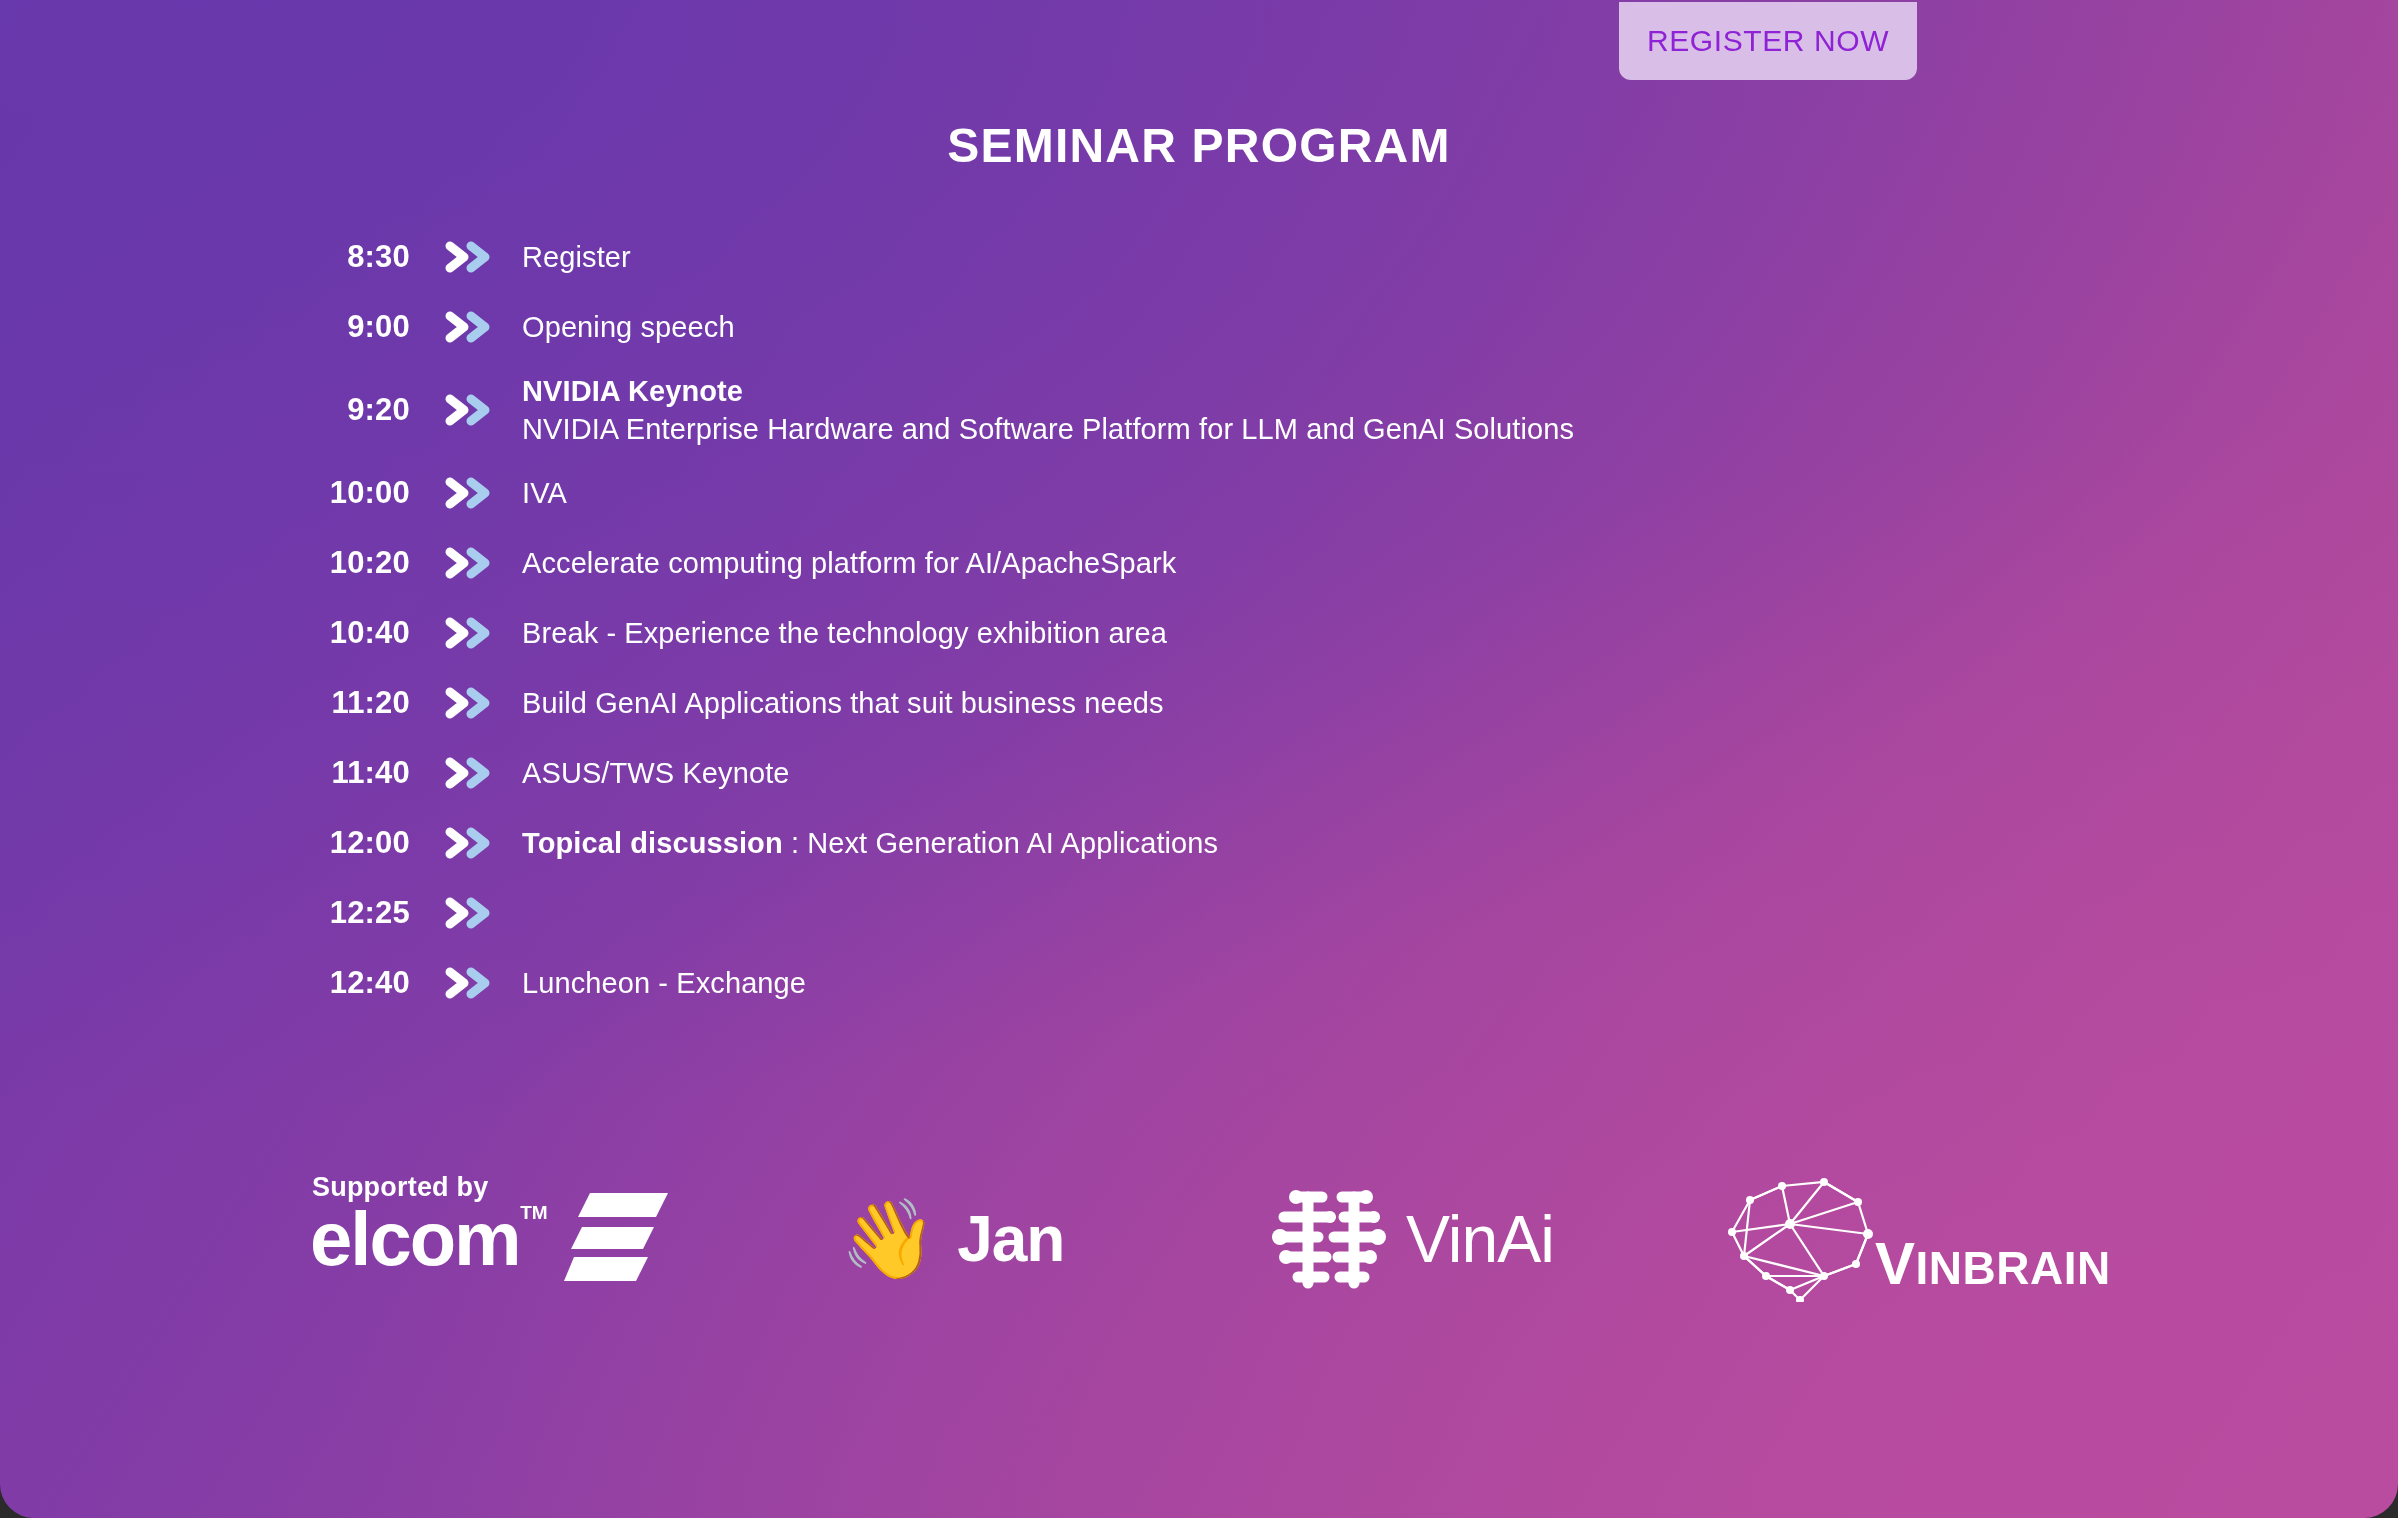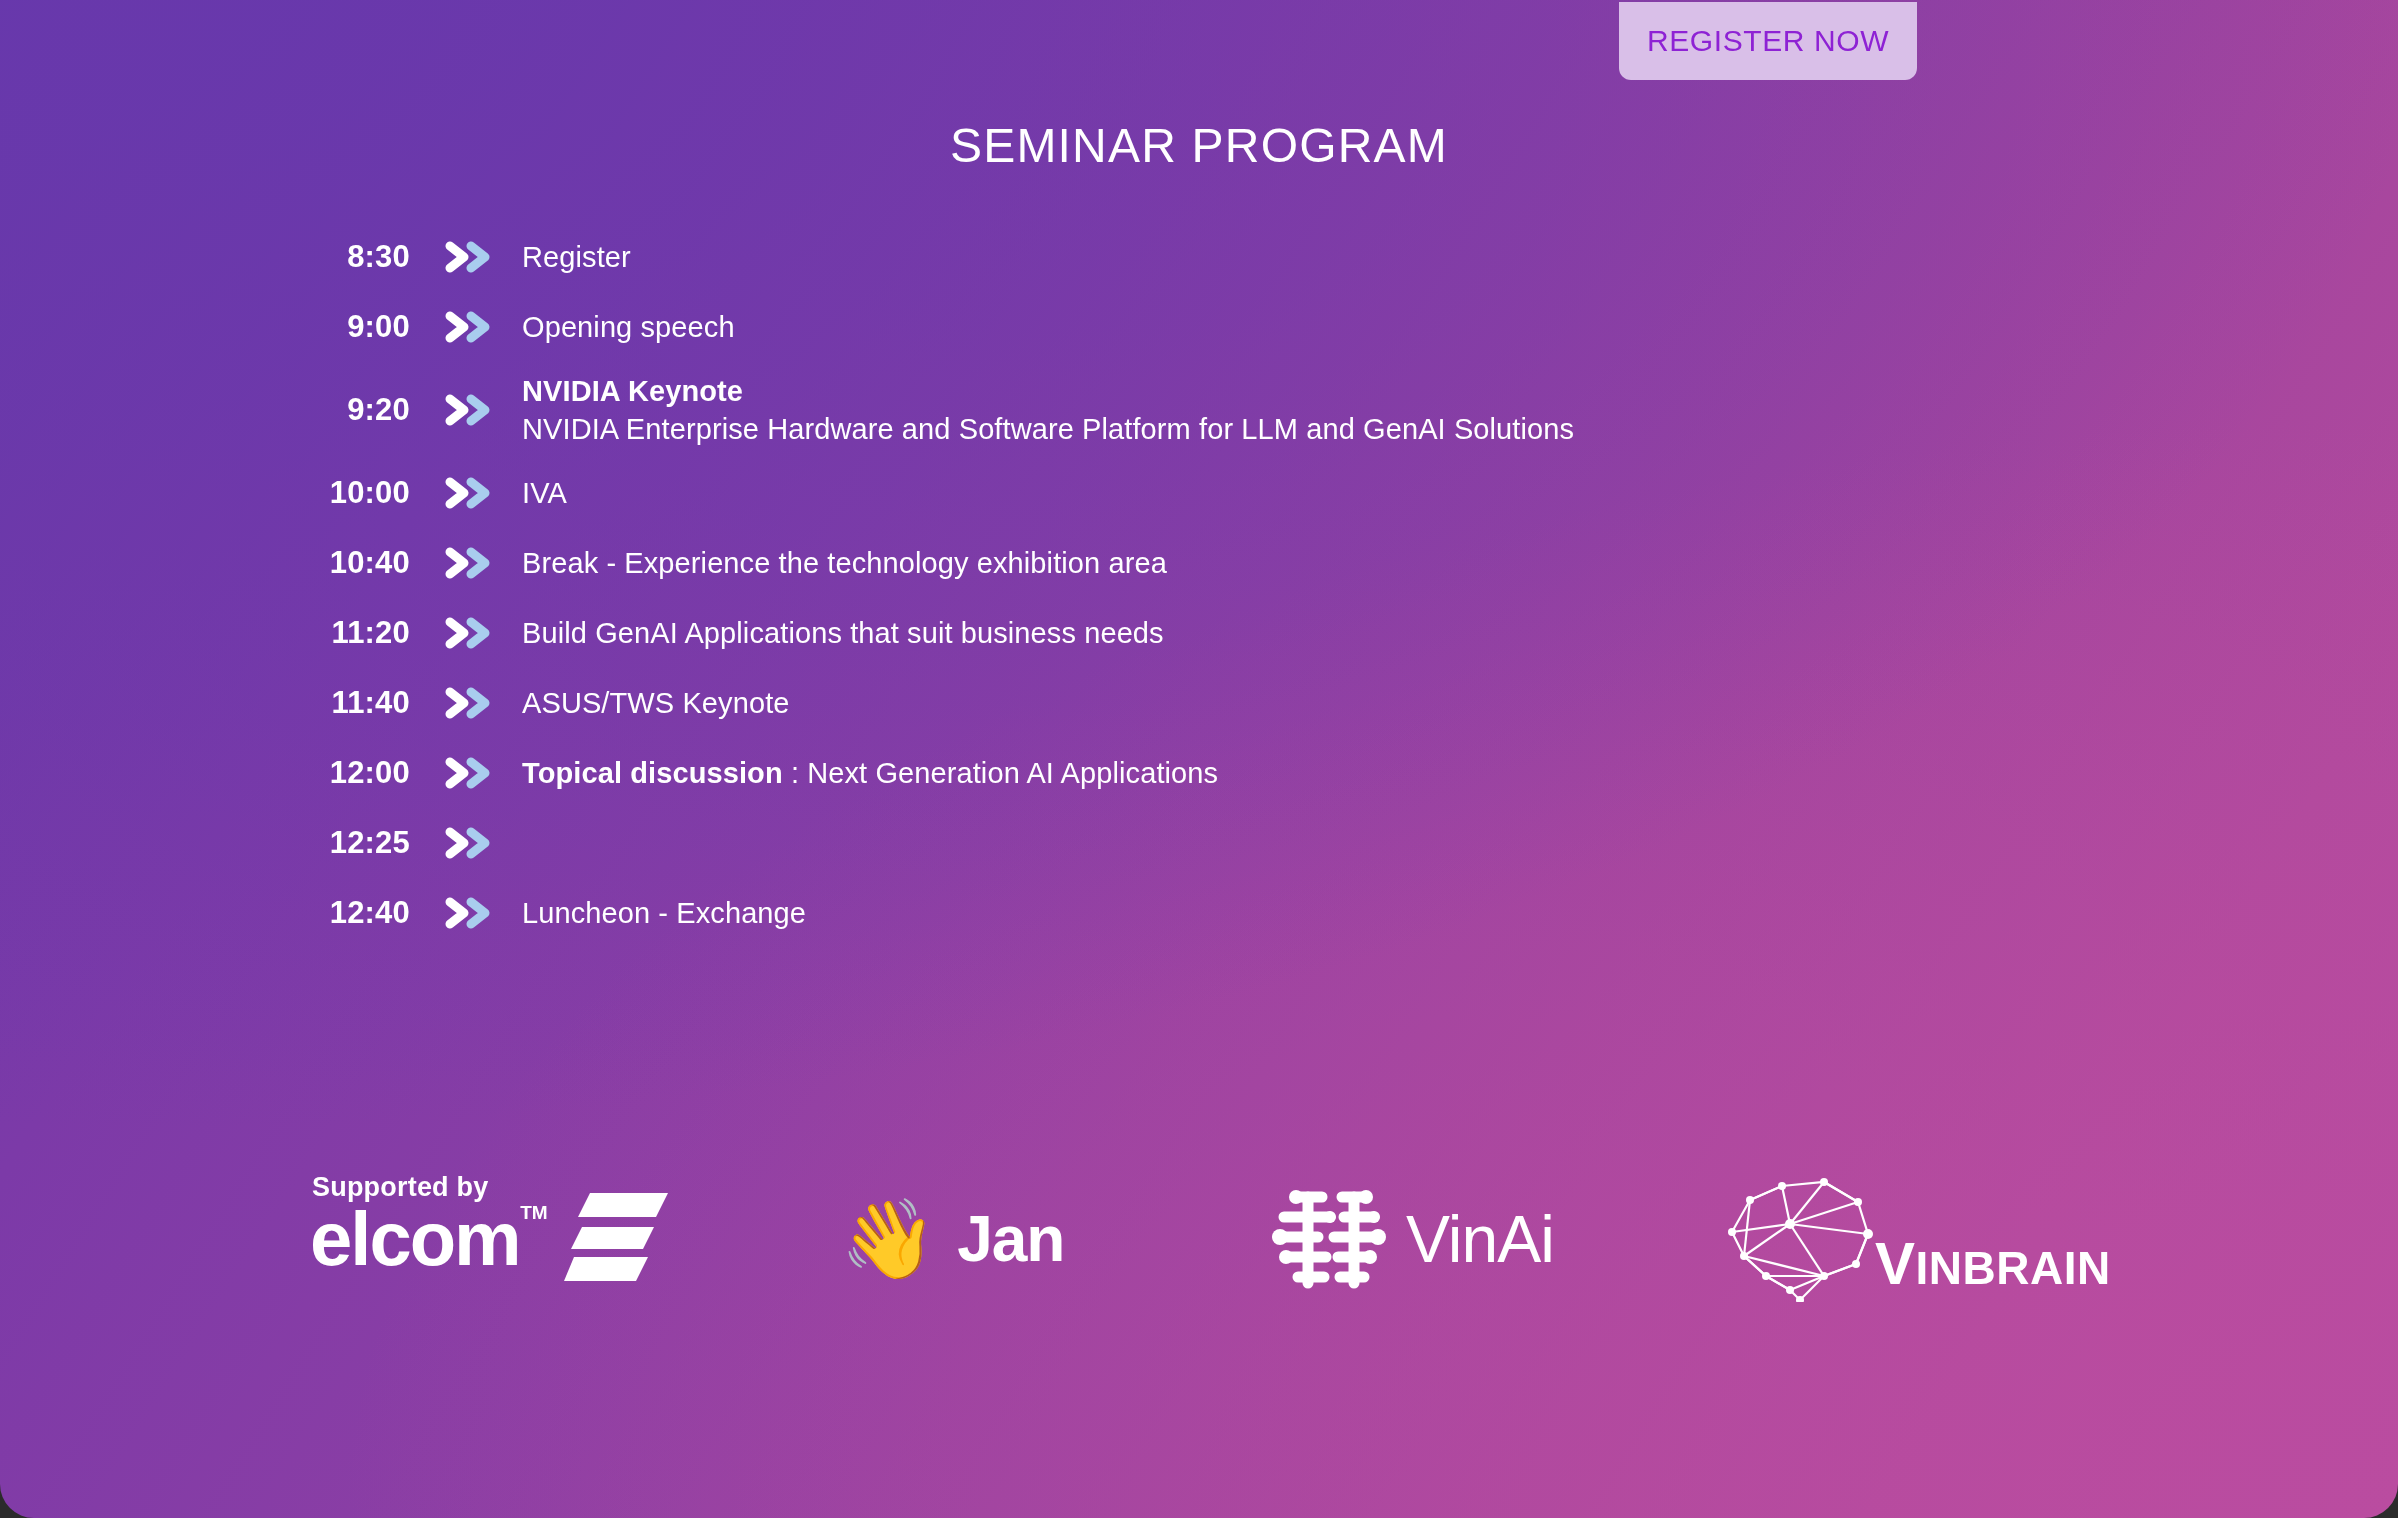--- a/index.html
+++ b/index.html
@@ -44,21 +44,21 @@
 
   
   .page-title {
     position: absolute;
     top: 118px;
     left: 0;
     width: 2398px;
     text-align: center;
     color: #ffffff;
     font-size: 48px;
-    font-weight: normal;
+    font-weight: bold;
     letter-spacing: 1.2px;
   }
 
   
   .schedule {
     position: absolute;
     top: 222px;
     left: 250px;
     width: 1900px;
   }
@@ -226,20 +226,30 @@
       <div class="time">10:00</div>
       <div class="chev">
         <svg width="52" height="36" viewBox="0 0 52 36">
           <polyline points="7,7 21,18 7,29" fill="none" stroke="#ffffff" stroke-width="9" stroke-linecap="round" stroke-linejoin="round"></polyline>
           <polyline points="28,7 42,18 28,29" fill="none" stroke="#a9cdee" stroke-width="9" stroke-linecap="round" stroke-linejoin="round"></polyline>
         </svg>
       </div>
       <div class="desc">IVA</div>
     </div>
 
+    <div class="sched-row">
+      <div class="time">10:20</div>
+      <div class="chev">
+        <svg width="52" height="36" viewBox="0 0 52 36">
+          <polyline points="7,7 21,18 7,29" fill="none" stroke="#ffffff" stroke-width="9" stroke-linecap="round" stroke-linejoin="round"></polyline>
+          <polyline points="28,7 42,18 28,29" fill="none" stroke="#a9cdee" stroke-width="9" stroke-linecap="round" stroke-linejoin="round"></polyline>
+        </svg>
+      </div>
+      <div class="desc">Accelerate computing platform for AI/ApacheSpark</div>
+    </div>
 
     <div class="sched-row">
       <div class="time">10:40</div>
       <div class="chev">
         <svg width="52" height="36" viewBox="0 0 52 36">
           <polyline points="7,7 21,18 7,29" fill="none" stroke="#ffffff" stroke-width="9" stroke-linecap="round" stroke-linejoin="round"></polyline>
           <polyline points="28,7 42,18 28,29" fill="none" stroke="#a9cdee" stroke-width="9" stroke-linecap="round" stroke-linejoin="round"></polyline>
         </svg>
       </div>
       <div class="desc">Break - Experience the technology exhibition area</div>

